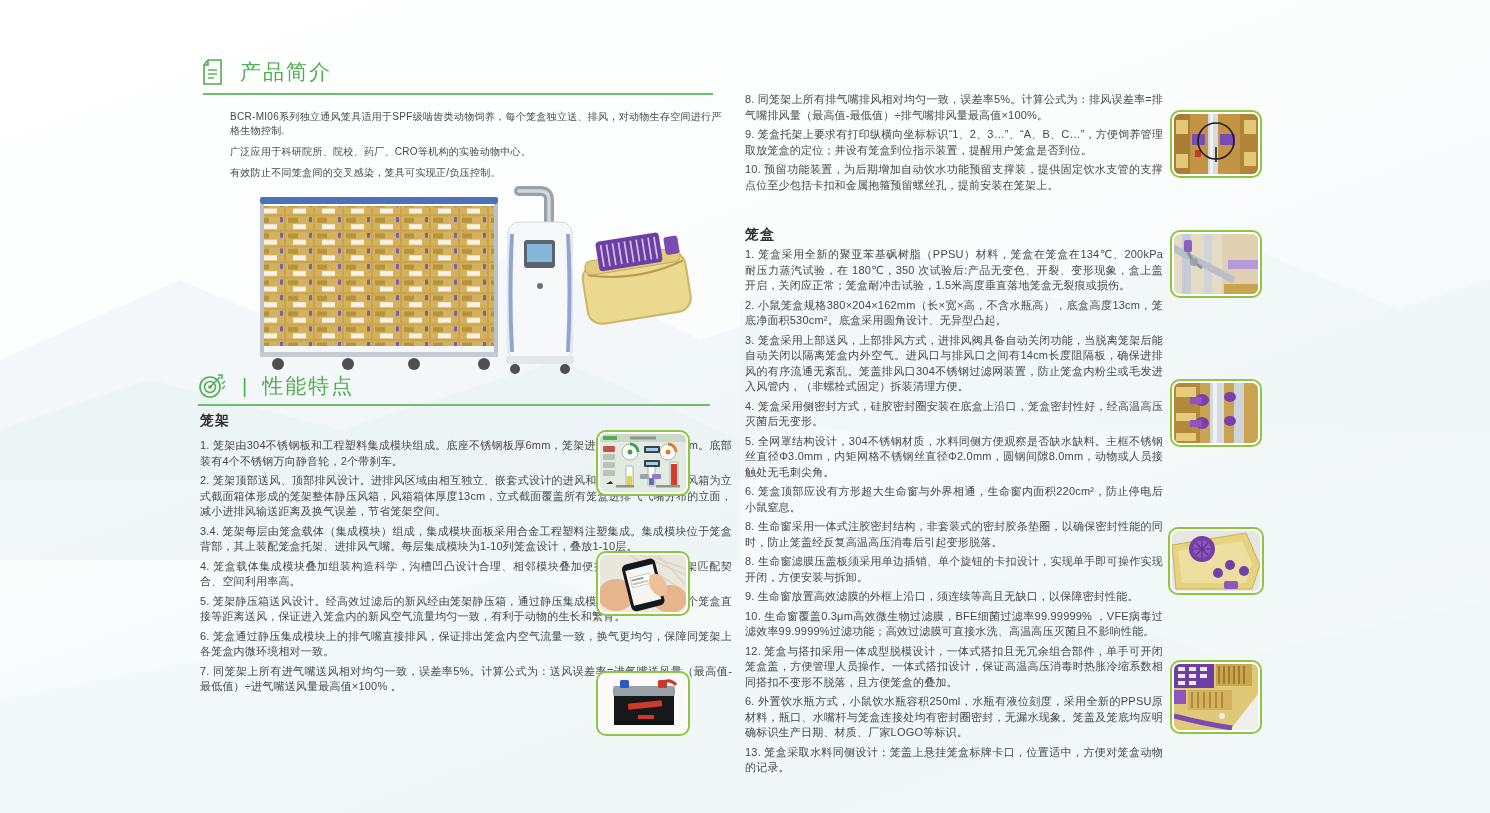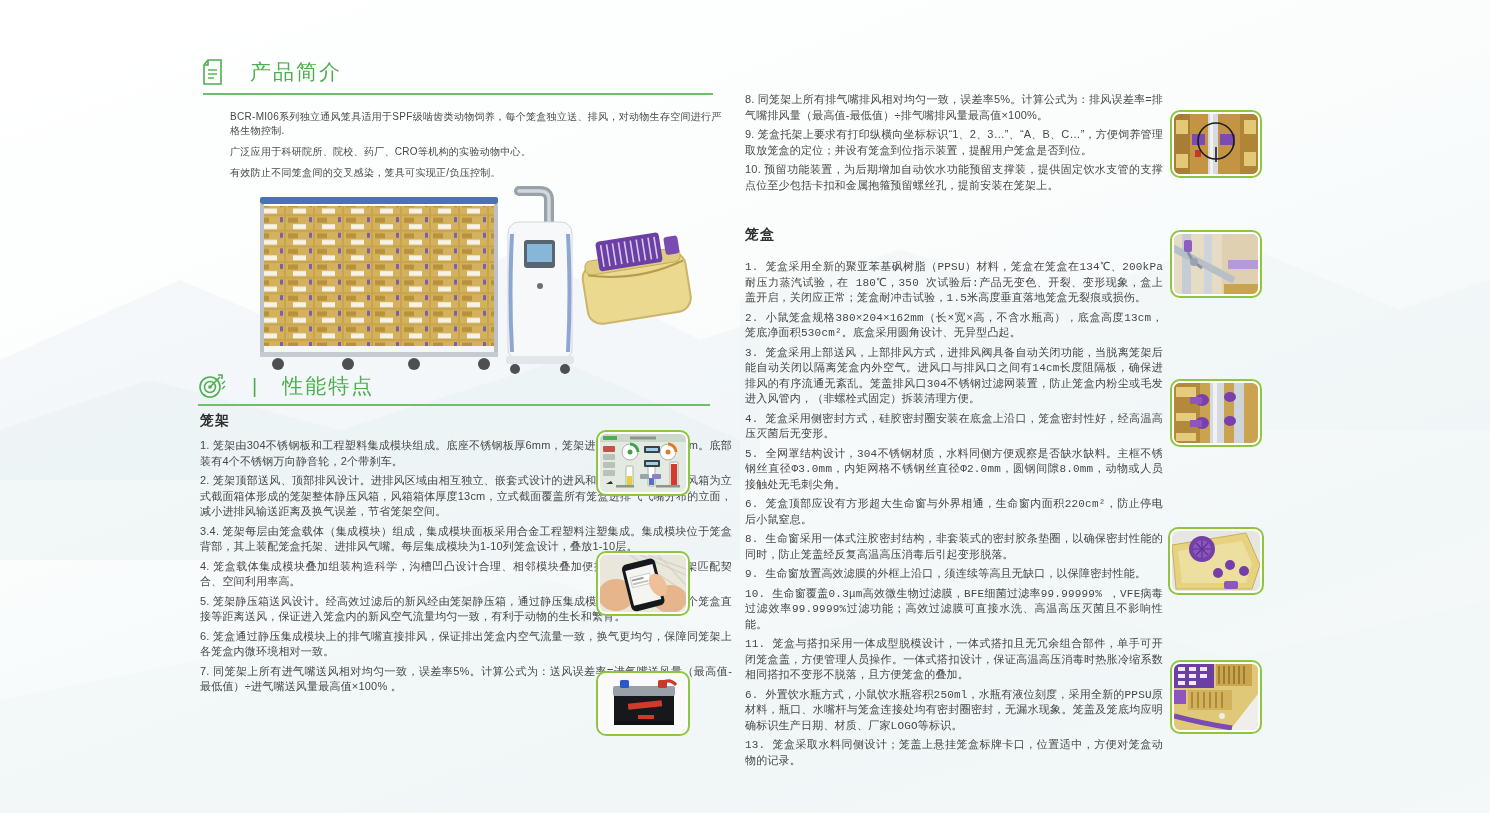--- a/index.html
+++ b/index.html
@@ -1,34 +1,34 @@
 <!DOCTYPE html>
 <html><head>
 <meta charset="utf-8">
 <style>
   html,body{margin:0;padding:0;}
   body{font-family:"Liberation Sans","DejaVu Sans",sans-serif;}
   .page{position:relative;width:1490px;height:813px;overflow:hidden;
         background:linear-gradient(160deg,#ffffff 0%,#fbfdfd 40%,#f2f7f8 75%,#f7fafb 100%);}
   .bg-art{position:absolute;left:0;top:0;width:1490px;height:813px;pointer-events:none;}
   
-  .sec-header{position:absolute;display:flex;align-items:center;gap:27px;}
+  .sec-header{position:absolute;display:flex;align-items:center;gap:17px;}
   .sec-title{font-size:21px;color:#4fae50;letter-spacing:2px;font-weight:500;}
   .sec-sep{font-size:20px;color:#4fae50;font-weight:300;margin:0 -2px;}
   .rule{position:absolute;height:2px;background:#6cc06c;}
   
   .intro-text{position:absolute;left:230px;top:110px;width:500px;}
   .intro-text p{margin:0 0 7px 0;font-size:10px;line-height:14px;color:#474747;letter-spacing:.3px;}
   .sub-heading{position:absolute;font-size:14px;font-weight:bold;color:#2f2f2f;letter-spacing:1px;}
   .items{position:absolute;}
   .items p{margin:0 0 4px 0;font-size:11px;line-height:15.5px;color:#474747;
            text-align:justify;letter-spacing:.2px;}
   .col-left{left:200px;top:438px;width:532px;}
   .col-right-a{left:745px;top:92px;width:418px;}
-  .col-right-b{left:745px;top:260px;width:418px;font-family:Liberation Mono, monospace;}
+  .col-right-b{left:745px;top:247px;width:418px;}
   
   .thumb{position:absolute;background:#ffffff;border:2px solid #8dc63f;border-radius:10px;
          padding:2px;box-sizing:border-box;}
   .thumb svg{display:block;border-radius:6px;}
   .main-image{position:absolute;left:256px;top:184px;}
 </style>
 </head>
 <body>
 
 <div class="page">
@@ -146,23 +146,24 @@
   </div>
   <div class="sub-heading" style="left:745px;top:226px;">笼盒</div>
   <div class="items col-right-b">
     <p>1. 笼盒采用全新的聚亚苯基砜树脂（PPSU）材料，笼盒在笼盒在134℃、200kPa 耐压力蒸汽试验，在 180℃，350 次试验后:产品无变色、开裂、变形现象，盒上盖开启，关闭应正常；笼盒耐冲击试验，1.5米高度垂直落地笼盒无裂痕或损伤。</p>
     <p>2. 小鼠笼盒规格380×204×162mm（长×宽×高，不含水瓶高），底盒高度13cm，笼底净面积530cm²。底盒采用圆角设计、无异型凸起。</p>
     <p>3. 笼盒采用上部送风，上部排风方式，进排风阀具备自动关闭功能，当脱离笼架后能自动关闭以隔离笼盒内外空气。进风口与排风口之间有14cm长度阻隔板，确保进排风的有序流通无紊乱。笼盖排风口304不锈钢过滤网装置，防止笼盒内粉尘或毛发进入风管内，（非螺栓式固定）拆装清理方便。</p>
     <p>4. 笼盒采用侧密封方式，硅胶密封圈安装在底盒上沿口，笼盒密封性好，经高温高压灭菌后无变形。</p>
     <p>5. 全网罩结构设计，304不锈钢材质，水料同侧方便观察是否缺水缺料。主框不锈钢丝直径Φ3.0mm，内矩网格不锈钢丝直径Φ2.0mm，圆钢间隙8.0mm，动物或人员接触处无毛刺尖角。</p>
     <p>6. 笼盒顶部应设有方形超大生命窗与外界相通，生命窗内面积220cm²，防止停电后小鼠窒息。</p>
     <p>8. 生命窗采用一体式注胶密封结构，非套装式的密封胶条垫圈，以确保密封性能的同时，防止笼盖经反复高温高压消毒后引起变形脱落。</p>
+    <p>8. 生命窗滤膜压盖板须采用单边插销、单个旋钮的卡扣设计，实现单手即可操作实现开闭，方便安装与拆卸。</p>
     <p>9. 生命窗放置高效滤膜的外框上沿口，须连续等高且无缺口，以保障密封性能。</p>
     <p>10. 生命窗覆盖0.3μm高效微生物过滤膜，BFE细菌过滤率99.99999% ，VFE病毒过滤效率99.9999%过滤功能；高效过滤膜可直接水洗、高温高压灭菌且不影响性能。</p>
-    <p>11. 笼盒与搭扣采用一体成型脱模设计，一体式搭扣且无冗余组合部件，单手可开闭笼盒盖，方便管理人员操作。一体式搭扣设计，保证高温高压消毒时热胀冷缩系数相同搭扣不变形不脱落，且方便笼盒的叠加。</p>
+    <p>12. 笼盒与搭扣采用一体成型脱模设计，一体式搭扣且无冗余组合部件，单手可开闭笼盒盖，方便管理人员操作。一体式搭扣设计，保证高温高压消毒时热胀冷缩系数相同搭扣不变形不脱落，且方便笼盒的叠加。</p>
     <p>6. 外置饮水瓶方式，小鼠饮水瓶容积250ml，水瓶有液位刻度，采用全新的PPSU原材料，瓶口、水嘴杆与笼盒连接处均有密封圈密封，无漏水现象。笼盖及笼底均应明确标识生产日期、材质、厂家LOGO等标识。</p>
     <p>13. 笼盒采取水料同侧设计；笼盖上悬挂笼盒标牌卡口，位置适中，方便对笼盒动物的记录。</p>
   </div>
 
   <div class="thumb" style="left:596px;top:430px;">
     <svg width="86" height="58" viewBox="0 0 86 58">
       <rect width="86" height="58" fill="#e3eae2"></rect>
       <rect width="86" height="8" fill="#cdd8cd"></rect>
       <rect x="3" y="2" width="14" height="4" fill="#4fae50"></rect>
       <rect x="30" y="2.5" width="26" height="3" fill="#8b958b"></rect>

